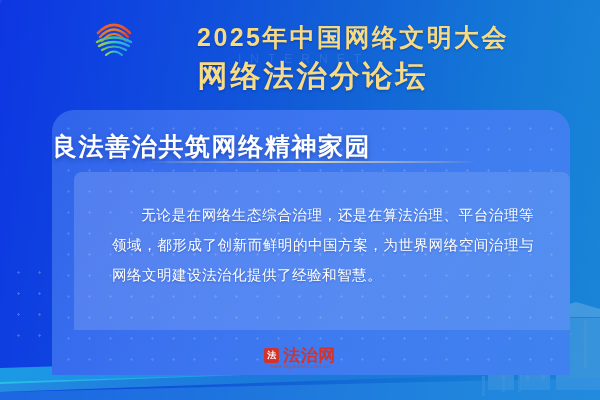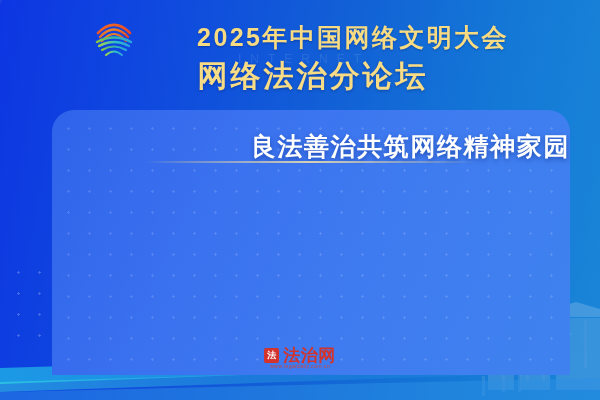--- a/index.html
+++ b/index.html
@@ -101,21 +101,21 @@
     position:absolute; inset:0;
     background-image:radial-gradient(rgba(255,255,255,0.26) 1px, transparent 1.3px);
     background-size:21px 21px;
     background-position:6px 8px;
     opacity:.55;
   }
 
   
   .card-title {
     position:absolute; left:0; top:20px; width:518px;
-    text-align:right;
+    text-align:left;
     font-size:25px;
     font-weight:bold;
     letter-spacing:1.6px;
     color:#ffffff;
     white-space:nowrap;
     text-shadow:0 2px 5px rgba(0,25,110,.45);
     z-index:3;
   }
 
   
@@ -299,20 +299,23 @@
     <path d="M0 54 L600 40 L600 62 L0 62 Z" fill="#2b8fe4" opacity=".5"></path>
   </svg>
 
   <div id="card">
     <div class="card-sheen"></div>
     <div class="card-dots"></div>
 
     <div class="card-title">良法善治共筑网络精神家园</div>
     <div class="divider"></div>
 
+    <div class="inner-panel">
+      <div class="body-text">无论是在网络生态综合治理，还是在算法治理、平台治理等领域，都形成了创新而鲜明的中国方案，为世界网络空间治理与网络文明建设法治化提供了经验和智慧。</div>
+    </div>
   </div>
 
   <div id="watermark">
     <div class="wm-badge">法</div>
     <div class="wm-name">法治网</div>
     <div class="wm-url">www.legaldaily.com.cn</div>
   </div>
 
 </div>
 

